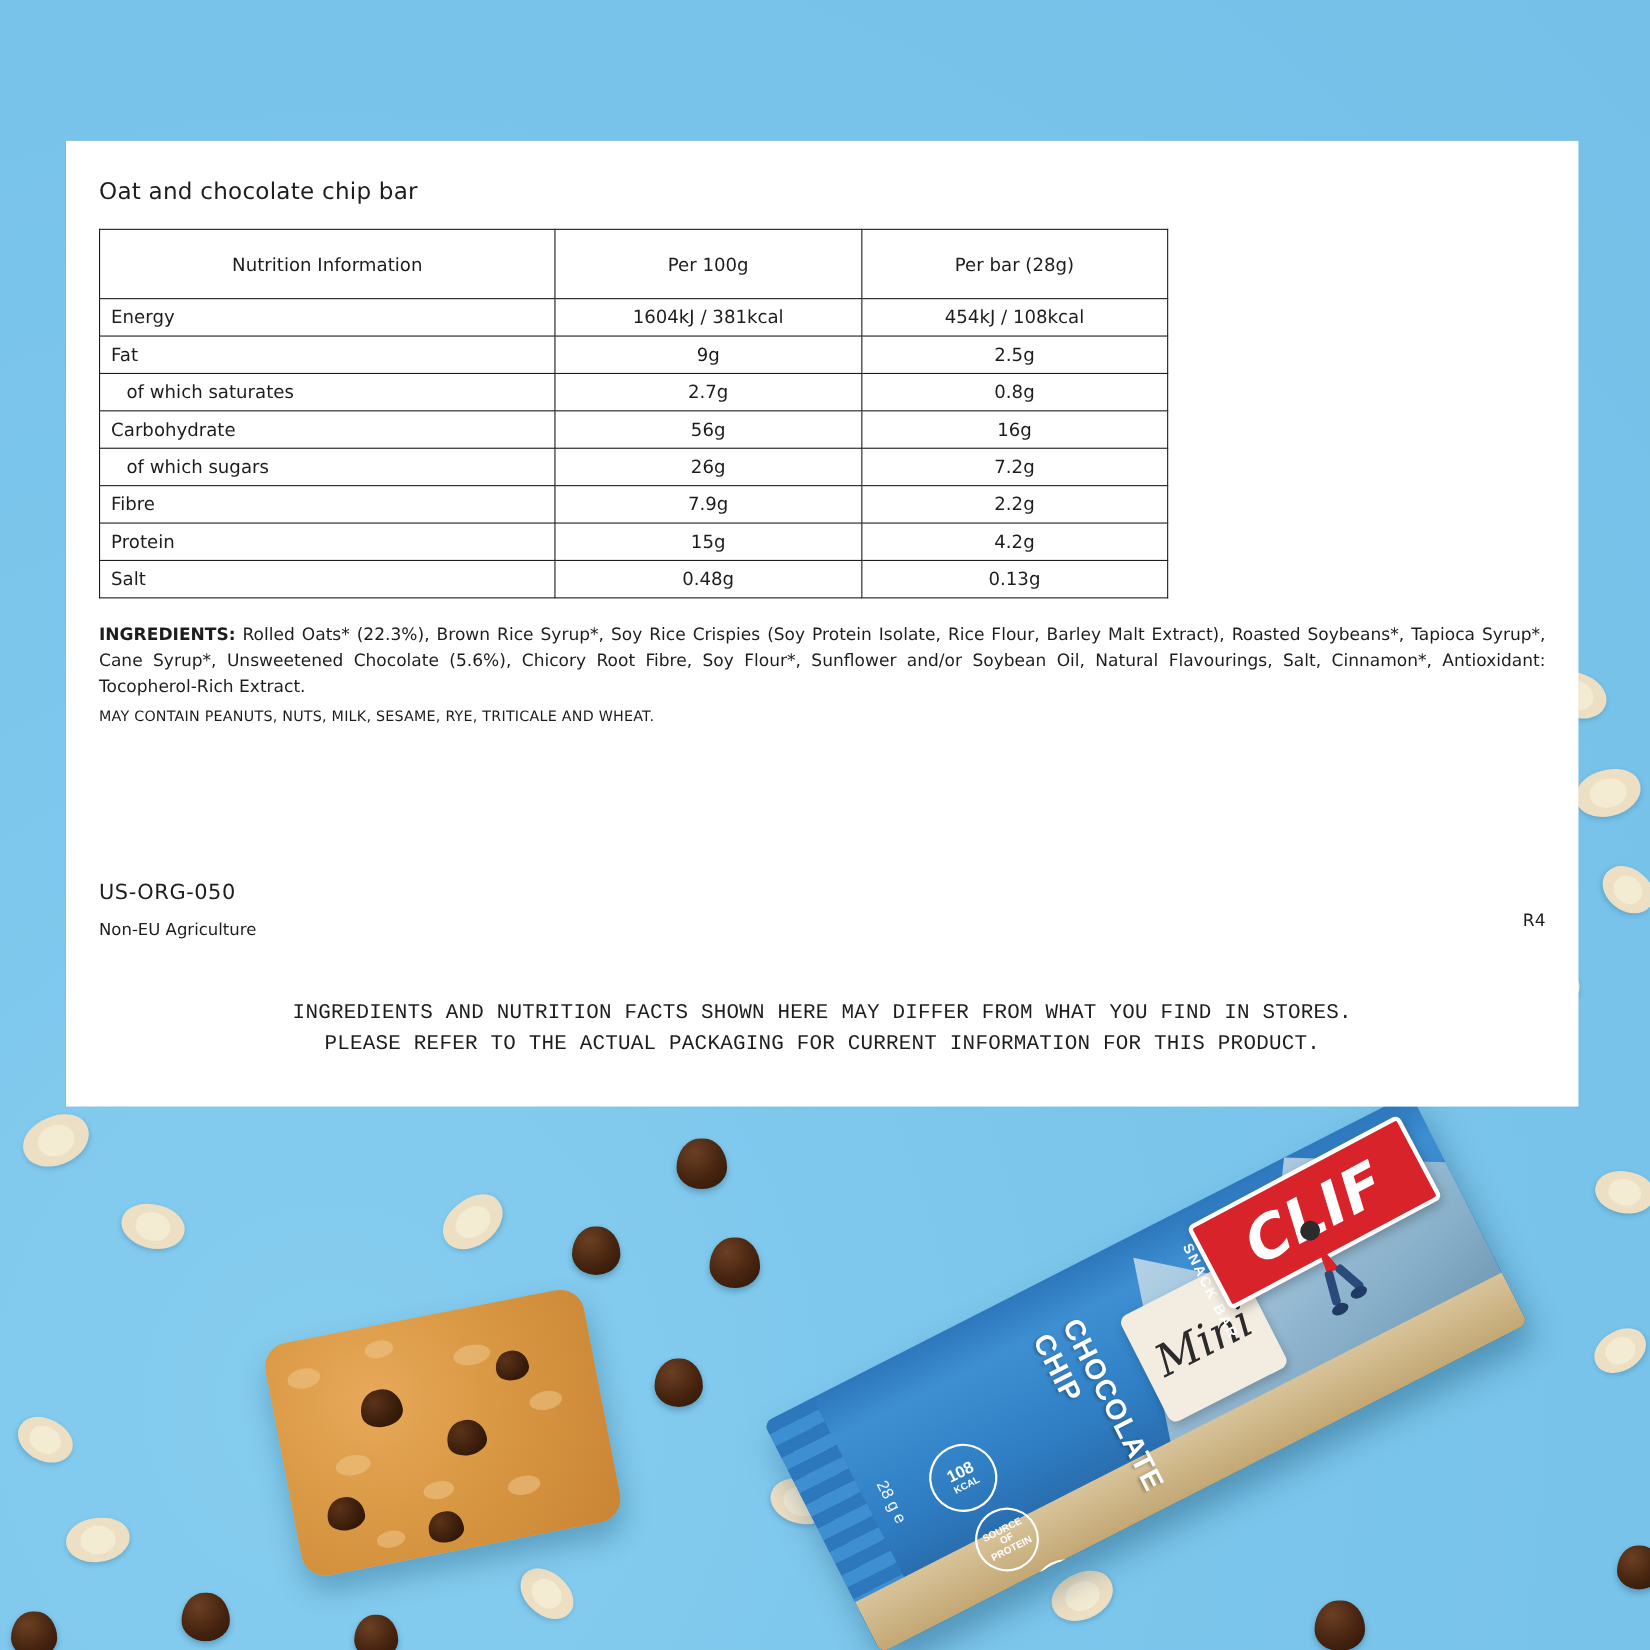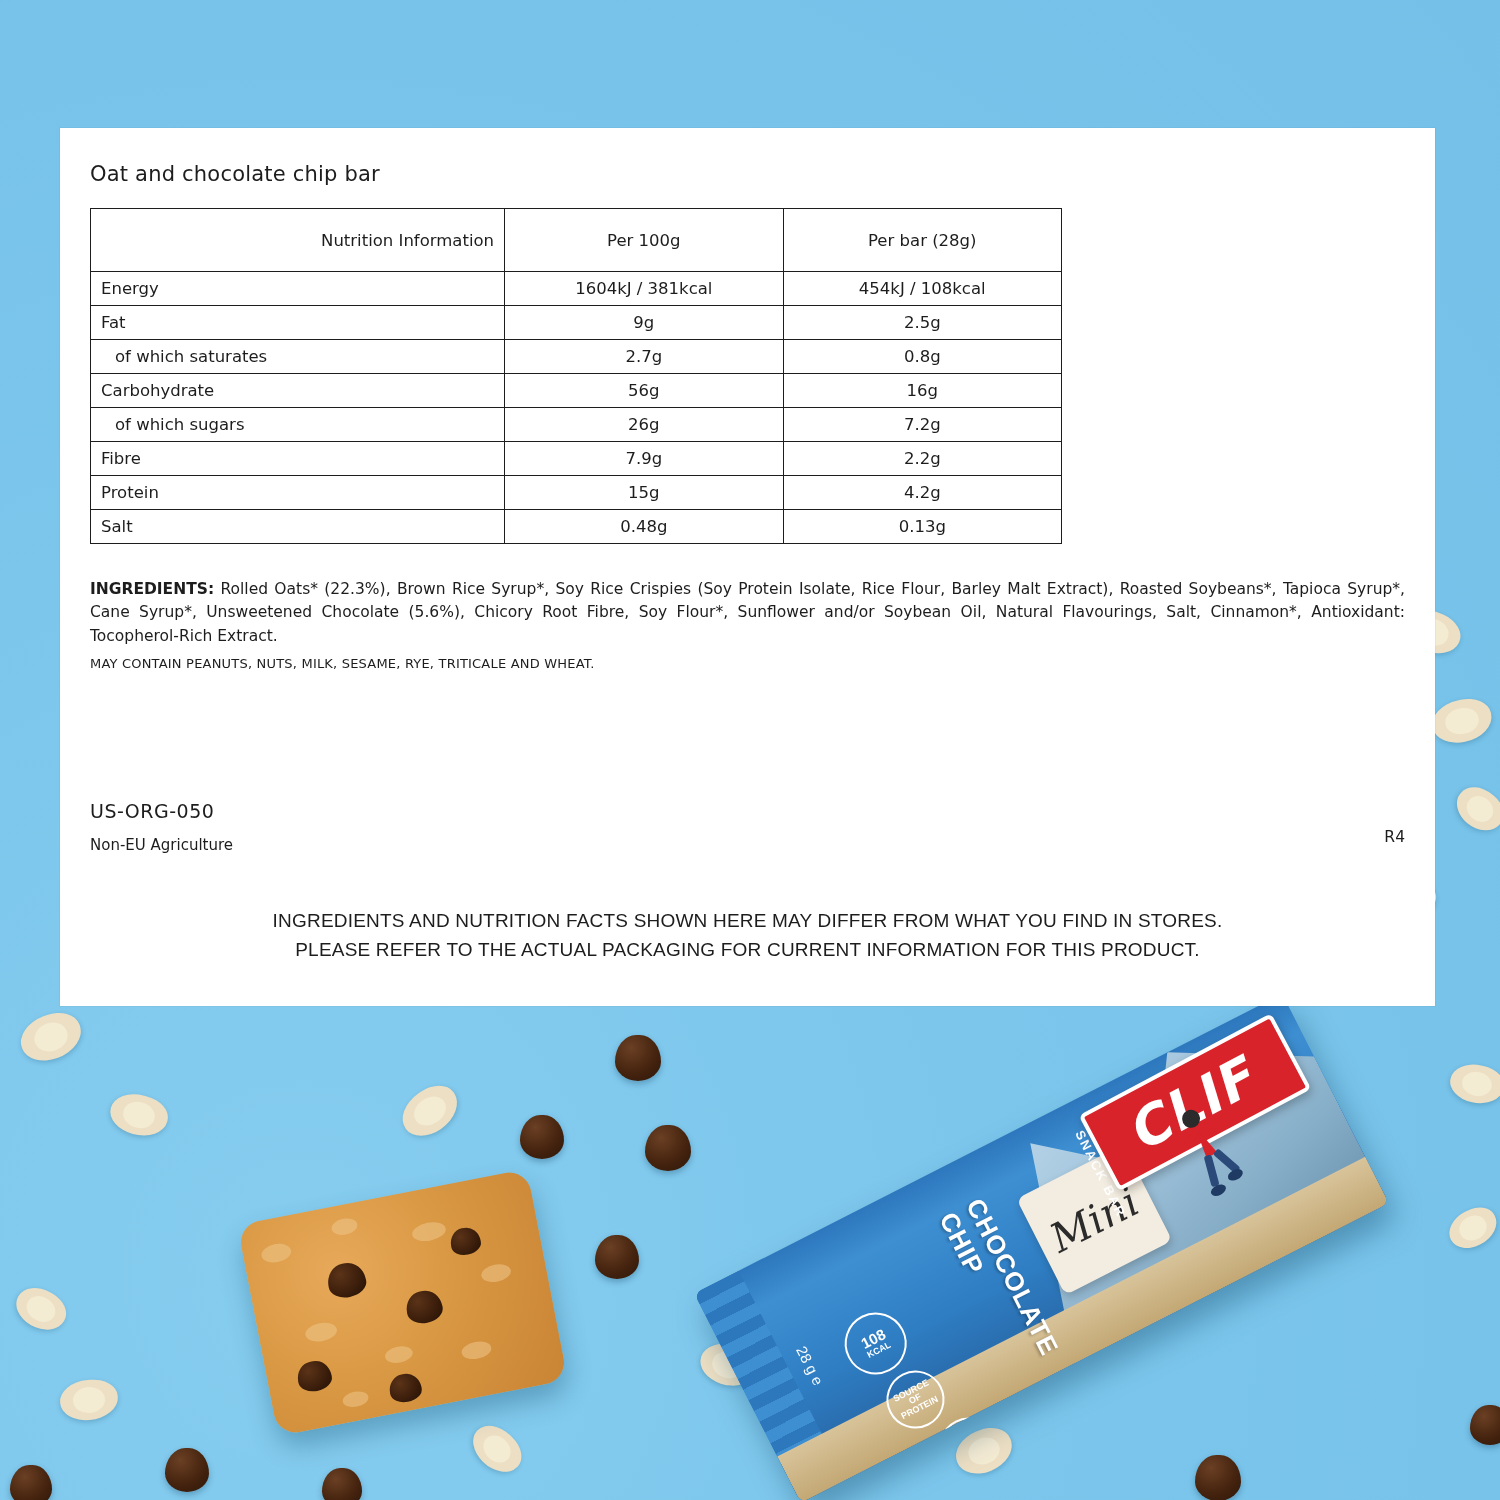--- a/index.html
+++ b/index.html
@@ -250,21 +250,21 @@
   table.nutrition td {
     border: 1px solid #1d1d1d;
     padding: 6px 10px;
     font-weight: normal;
   }
   table.nutrition thead th {
     height: 50px;
     vertical-align: middle;
   }
   table.nutrition thead th.head-label {
-    text-align: right;
+    text-align: center;
     width: 420px;
   }
   table.nutrition thead th.head-col {
     text-align: center;
     width: 276px;
   }
   table.nutrition tbody td.row-label {
     text-align: left;
   }
   table.nutrition tbody td.row-label.indent {
@@ -272,21 +272,21 @@
   }
   table.nutrition tbody td.val {
     text-align: center;
   }
   table.nutrition tbody tr {
     height: 34px;
   }
 
   
   .ingredients {
-    margin-top: 34px;
+    margin-top: 22px;
     font-family: "DejaVu Sans", sans-serif;
     font-size: 15.5px;
     line-height: 1.5;
     color: #1d1d1d;
     text-align: justify;
     width: 1315px;
   }
   .ingredients .lead {
     font-weight: bold;
   }
@@ -336,21 +336,21 @@
     color: #1d1d1d;
   }
 
   
   .disclaimer {
     position: absolute;
     left: 0;
     right: 0;
     top: 778px;
     text-align: center;
-    font-family: Liberation Sans, sans-serif;
+    font-family: Liberation Mono, monospace;
     font-size: 19px;
     line-height: 1.55;
     color: #1d1d1d;
     letter-spacing: .2px;
   }
 </style>
 </head>
 <body>
 
 <div class="photo-bg">

